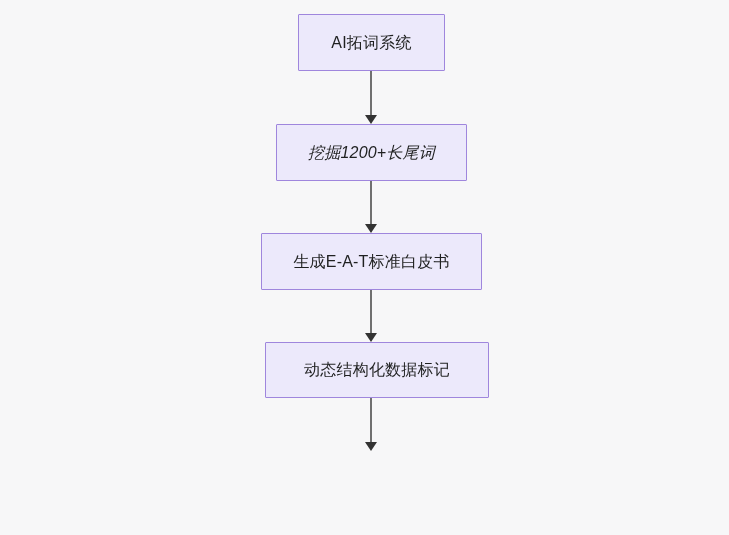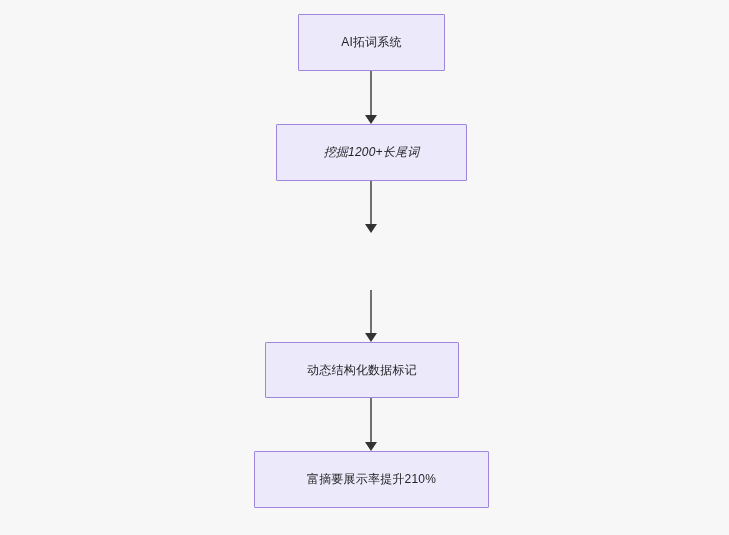--- a/index.html
+++ b/index.html
@@ -23,21 +23,21 @@
     box-sizing: border-box;
     background: #ece9fb;
     border: 1.6px solid #9f86dd;
     border-radius: 1px;
     display: flex;
     align-items: center;
     justify-content: center;
     text-align: center;
   }
   .node-label {
-    font-size: 12px;
+    font-size: 16px;
     line-height: 1.25;
     color: #1f2020;
     letter-spacing: 0.2px;
     white-space: nowrap;
   }
   .edge {
     position: absolute;
     pointer-events: none;
   }
   .edge-line {
@@ -57,21 +57,21 @@
     height: 0;
     border-left: 6px solid transparent;
     border-right: 6px solid transparent;
     border-top: 9px solid #333333;
   }
 
   
   #node-0 { left: 298px; top: 14px;  width: 147px; height: 57px; }
   #node-1 { left: 276px; top: 124px; width: 191px; height: 57px; font-style: italic; }
   #node-2 { left: 261px; top: 233px; width: 221px; height: 57px; }
-  #node-3 { left: 265px; top: 342px; width: 194px; height: 56px; font-family: Liberation Serif, serif; }
+  #node-3 { left: 265px; top: 342px; width: 224px; height: 56px; font-family: Liberation Serif, serif; }
   #node-4 { left: 254px; top: 451px; width: 235px; height: 57px; }
 
   
   #edge-0 { left: 361px; top: 71px;  width: 20px; height: 53px; }
   #edge-1 { left: 361px; top: 181px; width: 20px; height: 52px; }
   #edge-2 { left: 361px; top: 290px; width: 20px; height: 52px; }
   #edge-3 { left: 361px; top: 398px; width: 20px; height: 53px; }
 </style>
 </head>
 <body>
@@ -89,32 +89,32 @@
 
   <div class="node" id="node-1">
     <span class="node-label">挖掘1200+长尾词</span>
   </div>
 
   <div class="edge" id="edge-1">
     <div class="edge-line" style="height: 43px;"></div>
     <div class="edge-arrow"></div>
   </div>
 
+  <div class="node" id="node-2">
+    <span class="node-label">生成E-A-T标准白皮书</span>
+  </div>
 
   <div class="edge" id="edge-2">
     <div class="edge-line" style="height: 43px;"></div>
     <div class="edge-arrow"></div>
   </div>
 
   <div class="node" id="node-3">
     <span class="node-label">动态结构化数据标记</span>
   </div>
 
   <div class="edge" id="edge-3">
     <div class="edge-line" style="height: 44px;"></div>
     <div class="edge-arrow"></div>
   </div>
 
-  <div class="node" id="node-4">
-    <span class="node-label">富摘要展示率提升210%</span>
-  </div>
 
 </div>
 
 </body></html>

